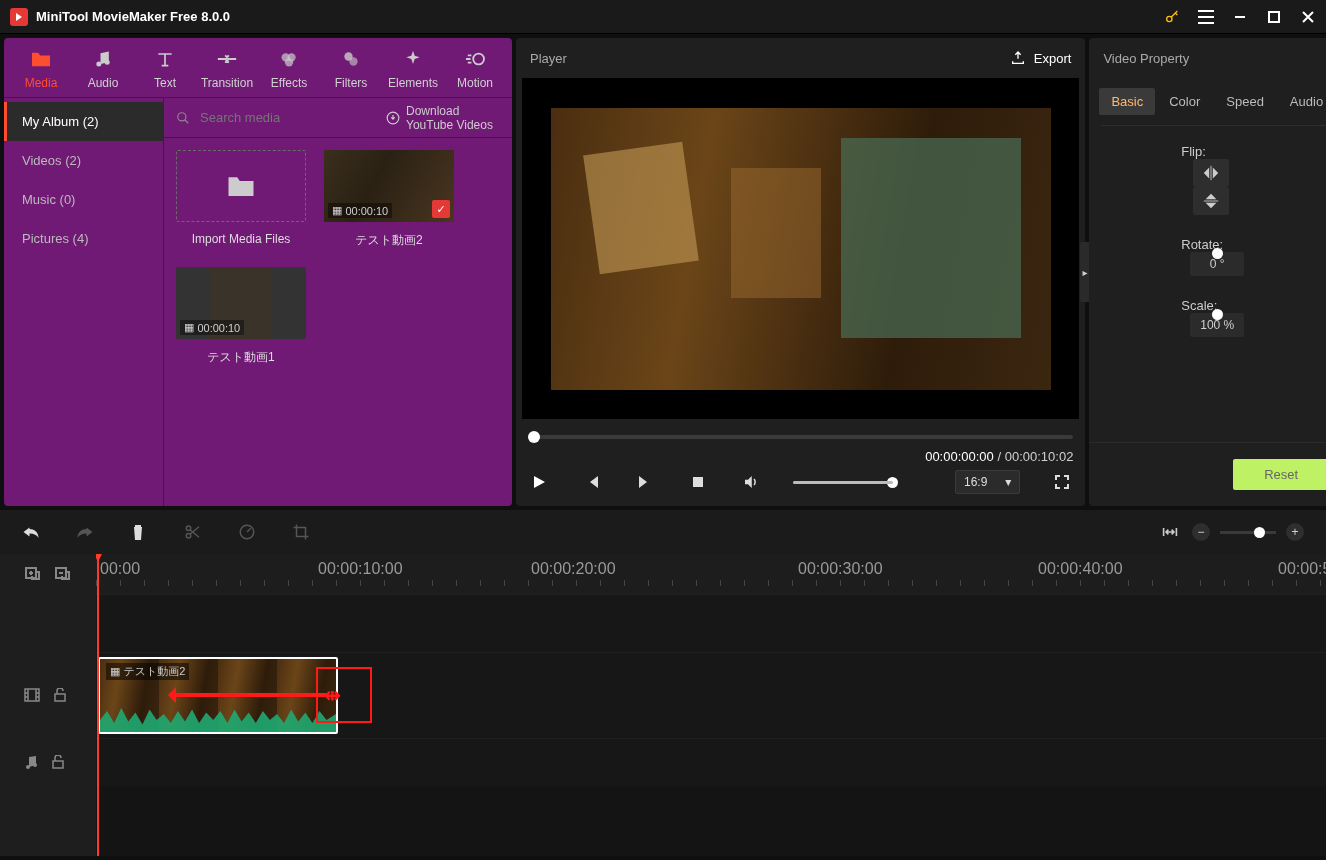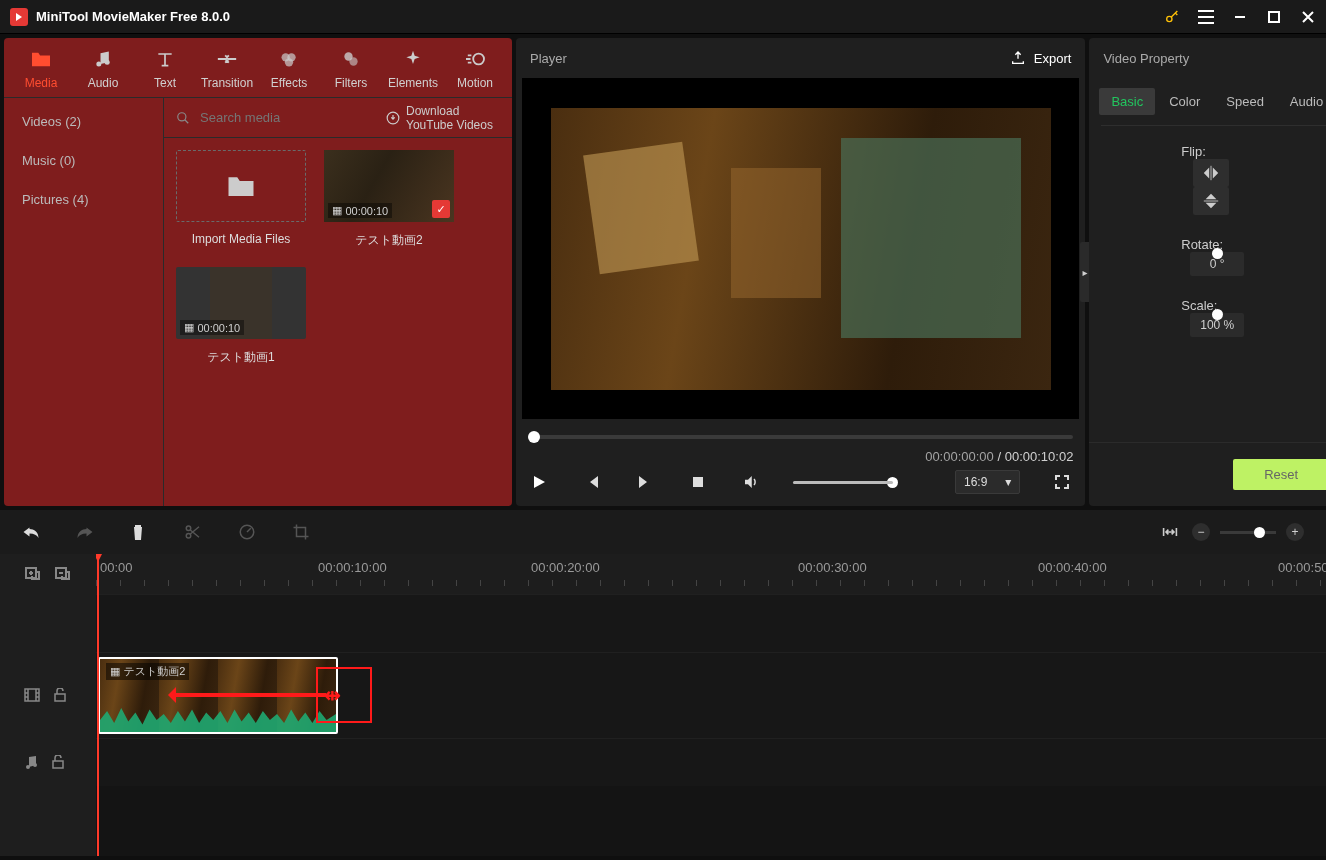--- a/index.html
+++ b/index.html
@@ -4,21 +4,21 @@
 <style>
 * { box-sizing: border-box; margin: 0; padding: 0; font-family: -apple-system, "Segoe UI", Arial, sans-serif; }
 body { background: #0f0f0f; color: #d0d0d0; width: 1326px; height: 860px; overflow: hidden; font-size: 13px; }
 .titlebar { height: 34px; background: #1a1a1a; display: flex; align-items: center; padding: 0 10px; border-bottom: 1px solid #000; }
 .titlebar .logo { width: 18px; height: 18px; background: #e53935; border-radius: 3px; margin-right: 8px; display:flex; align-items:center; justify-content:center;}
 .titlebar .title { font-size: 13px; font-weight: 600; color: #fff; flex: 1; }
 .titlebar .winbtns { display: flex; gap: 18px; align-items: center; }
 .titlebar .winbtns span { width: 16px; height: 16px; color: #fff; display:flex; align-items:center; justify-content:center; cursor:pointer; }
 .key-icon { color: #ffc107 !important; }
 .main-area { display: flex; height: 476px; padding: 4px; gap: 4px; }
-.left-panel { width: 534px; background: #7f1d1d; border-radius: 4px; display:flex; flex-direction:column; }
+.left-panel { width: 534px; background: #701a75; border-radius: 4px; display:flex; flex-direction:column; }
 .tool-tabs { height: 60px; display: flex; align-items: center; padding: 0 6px; border-bottom: 1px solid #2a2a2a; }
 .tool-tab { width: 62px; text-align: center; cursor: pointer; padding: 6px 0; }
 .tool-tab.active { color: #ff4d30; }
 .tool-tab .ticon { font-size: 22px; height: 26px; display:flex; align-items:center; justify-content:center; }
 .tool-tab .tlabel { font-size: 12px; margin-top: 4px; }
 .lib-row { display: flex; flex:1; min-height:0; }
 .lib-sidebar { width: 160px; border-right: 1px solid #2a2a2a; padding-top: 4px; }
 .lib-sidebar .libitem { padding: 12px 18px; font-size: 13px; cursor:pointer; color:#bbb; }
 .lib-sidebar .libitem.active { background: #2b2b2b; border-left: 3px solid #ff4d30; padding-left:15px; color:#fff; }
 .lib-main { flex: 1; display:flex; flex-direction:column; }
@@ -43,34 +43,34 @@
 .export-btn { display:flex; align-items:center; gap:8px; color:#fff; cursor:pointer; }
 .player-viewport { flex:1; display:flex; align-items:center; justify-content:center; background:#000; margin: 0 6px; }
 .player-viewport .frame { width: 500px; height: 282px; background: linear-gradient(100deg, #4a2e10, #6b4518 30%, #2e1c0a 70%, #3b2610); position:relative; overflow:hidden; }
 .frame .shape1{position:absolute; left:40px; top:40px; width:100px;height:120px; background:#c29a55; opacity:.6; transform:rotate(-8deg);}
 .frame .shape2{position:absolute; right:30px; top:30px; width:180px;height:200px; background:#4a6e55; opacity:.7;}
 .frame .shape3{position:absolute; left:180px; top:60px; width:90px;height:130px; background:#9a6a30; opacity:.5;}
 .player-controls { padding: 10px 12px 12px; }
 .seekbar { height: 4px; background:#3a3a3a; border-radius:2px; position:relative; margin: 6px 0 10px; }
 .seekbar .knob { position:absolute; left:0; top:-4px; width:12px; height:12px; border-radius:50%; background:#fff; }
 .time-row { text-align:right; font-size:13px; margin-bottom:6px; }
-.time-row .cur { color:#a3a3a3; }
+.time-row .cur { color:#ffffff; }
 .ctrl-row { display:flex; align-items:center; gap: 31px; }
 .ctrl-row .btn { width:22px; height:22px; display:flex; align-items:center; justify-content:center; cursor:pointer; color:#ddd; }
 .volbar { width:100px; height:3px; background:#3a3a3a; position:relative; border-radius:2px; }
 .volbar::after{content:''; position:absolute; left:0; top:0; height:100%; width:100%; background:#bbb; border-radius:2px;}
 .volbar .knob{position:absolute; right:-5px; top:-4px; width:11px;height:11px;border-radius:50%;background:#fff;}
 .ctrl-row .spacer{flex:1;}
 .aspect-sel { background:#2b2b2b; border:1px solid #3a3a3a; color:#ddd; padding:4px 8px; display:flex; align-items:center; gap:18px; font-size:12px; cursor:pointer; border-radius: 2px;}
 
 .property-panel { width: 264px; background: #1f1f1f; border-radius:4px; display:flex; flex-direction:column; position: relative;}
 .expand-btn { position:absolute; left:-9px; top:50%; width:9px; height:60px; background:#2a2a2a; display:flex; align-items:center; justify-content:center; font-size:10px; cursor:pointer; transform: translateY(-50%); border-radius: 2px 0 0 2px;}
 .prop-tabs { display:flex; gap:2px; padding: 10px; }
 .prop-tab { padding: 6px 12px; font-size:13px; cursor:pointer; color:#bbb; border-radius:2px;}
-.prop-tab.active { background:#3a3a3a; color:#22c55e; }
+.prop-tab.active { background:#3a3a3a; color:#fdba74; }
 .prop-sep { height:1px; background:#2e2e2e; margin: 0 12px; }
 .prop-body { padding: 18px 14px; display:flex; flex-direction:column; gap: 22px; }
 .prop-row { display:flex; align-items:center; font-size:13px;flex-direction:column; }
 .prop-row .plabel { width: 72px; color:#ccc; }
 .flip-btn { width:36px; height:28px; background:#2e2e2e; display:flex; align-items:center; justify-content:center; cursor:pointer; border-radius:2px; margin-right:12px; }
 .pslider { flex:1; height:3px; background:#3a3a3a; position:relative; margin-right:10px;}
 .pslider .fill{position:absolute; left:0; top:0; height:100%; background:#ff4d30;}
 .pslider .knob{position:absolute; top:-4px; width:11px;height:11px;border-radius:50%;background:#fff;}
 .pvalue { width:54px; background:#2b2b2b; text-align:center; padding:5px 0; font-size:12px; border-radius:2px;}
 .reset-row { margin-top:auto; padding: 16px; border-top: 1px solid #2b2b2b; display: flex; justify-content: flex-end;}
@@ -85,21 +85,21 @@
 .zslider{width:56px;height:3px;background:#3a3a3a;position:relative;}
 .zslider .knob{position:absolute; left:60%; top:-4px; width:11px;height:11px;border-radius:50%;background:#fff;}
 .zbtn{width:18px;height:18px;border-radius:50%;background:#2e2e2e;display:flex;align-items:center;justify-content:center;font-size:12px;cursor:pointer;}
 
 .tl-body { flex:1; display:flex; position:relative; }
 .tl-gutter { width: 96px; background:#1e1e1e; display:flex; flex-direction:column; }
 .tl-gutter .grow{ height:40px; display:flex; align-items:center; gap:14px; padding-left:24px; color:#888;}
 .tl-gutter .grow.trackrow{height:86px;}
 .tl-tracks { flex:1; position:relative; overflow: hidden;}
 .ruler { height:40px; background:#1d1d1d; position:relative; }
-.ruler .tick{position:absolute; top:6px; font-size:13px; color:#999;}
+.ruler .tick{position:absolute; top:6px; font-size:16px; color:#999;}
 .ruler-sub { position:absolute; top:26px; left:0; right:0; height:12px; }
 .ruler-sub span{position:absolute; width:1px; height:6px; background:#444; top:0;}
 .track { height:54px; background:#171717; border-top:1px solid #202020; position:relative;}
 .track.spacer-track{height:58px;}
 .track.video-track{height:86px;}
 .track.audio-track{height:48px;}
 .clip { position:absolute; top:4px; bottom:4px; left:2px; width:240px; border:2px solid #fff; border-radius:2px; overflow:hidden; background:#333; display:flex; }
 .clip .cimg{flex:1; background: linear-gradient(100deg, #4a2e10, #6b4518 30%, #2e1c0a 70%, #3b2610);}
 .clip .clabel{position:absolute; top:4px; left:6px; font-size:11px; background:rgba(0,0,0,.5); padding:1px 4px; display:flex; gap:3px; align-items:center;}
 .clip .wave{position:absolute; bottom:0; left:0; right:0; height:30px; background:#1fa971; opacity:.9;
@@ -224,20 +224,21 @@
             <svg width="22" height="18" viewBox="0 0 24 20" fill="none" stroke="#ccc" stroke-width="2">
               <circle cx="16" cy="10" r="6"></circle>
               <path d="M4 6h4M2 10h5M4 14h4"></path>
             </svg>
           </div>
         <div class="tlabel">Motion</div>
       </div>
     </div>
     <div class="lib-row">
       <div class="lib-sidebar">
+        <div class="libitem active">My Album (2)</div>
         <div class="libitem">Videos (2)</div>
         <div class="libitem">Music (0)</div>
         <div class="libitem">Pictures (4)</div>
       </div>
       <div class="lib-main">
         <div class="lib-toolbar">
           <span>
               <svg width="14" height="14" viewBox="0 0 24 24" fill="none" stroke="#888" stroke-width="2">
                 <circle cx="10" cy="10" r="7"></circle>
                 <path d="M21 21l-6-6"></path>

